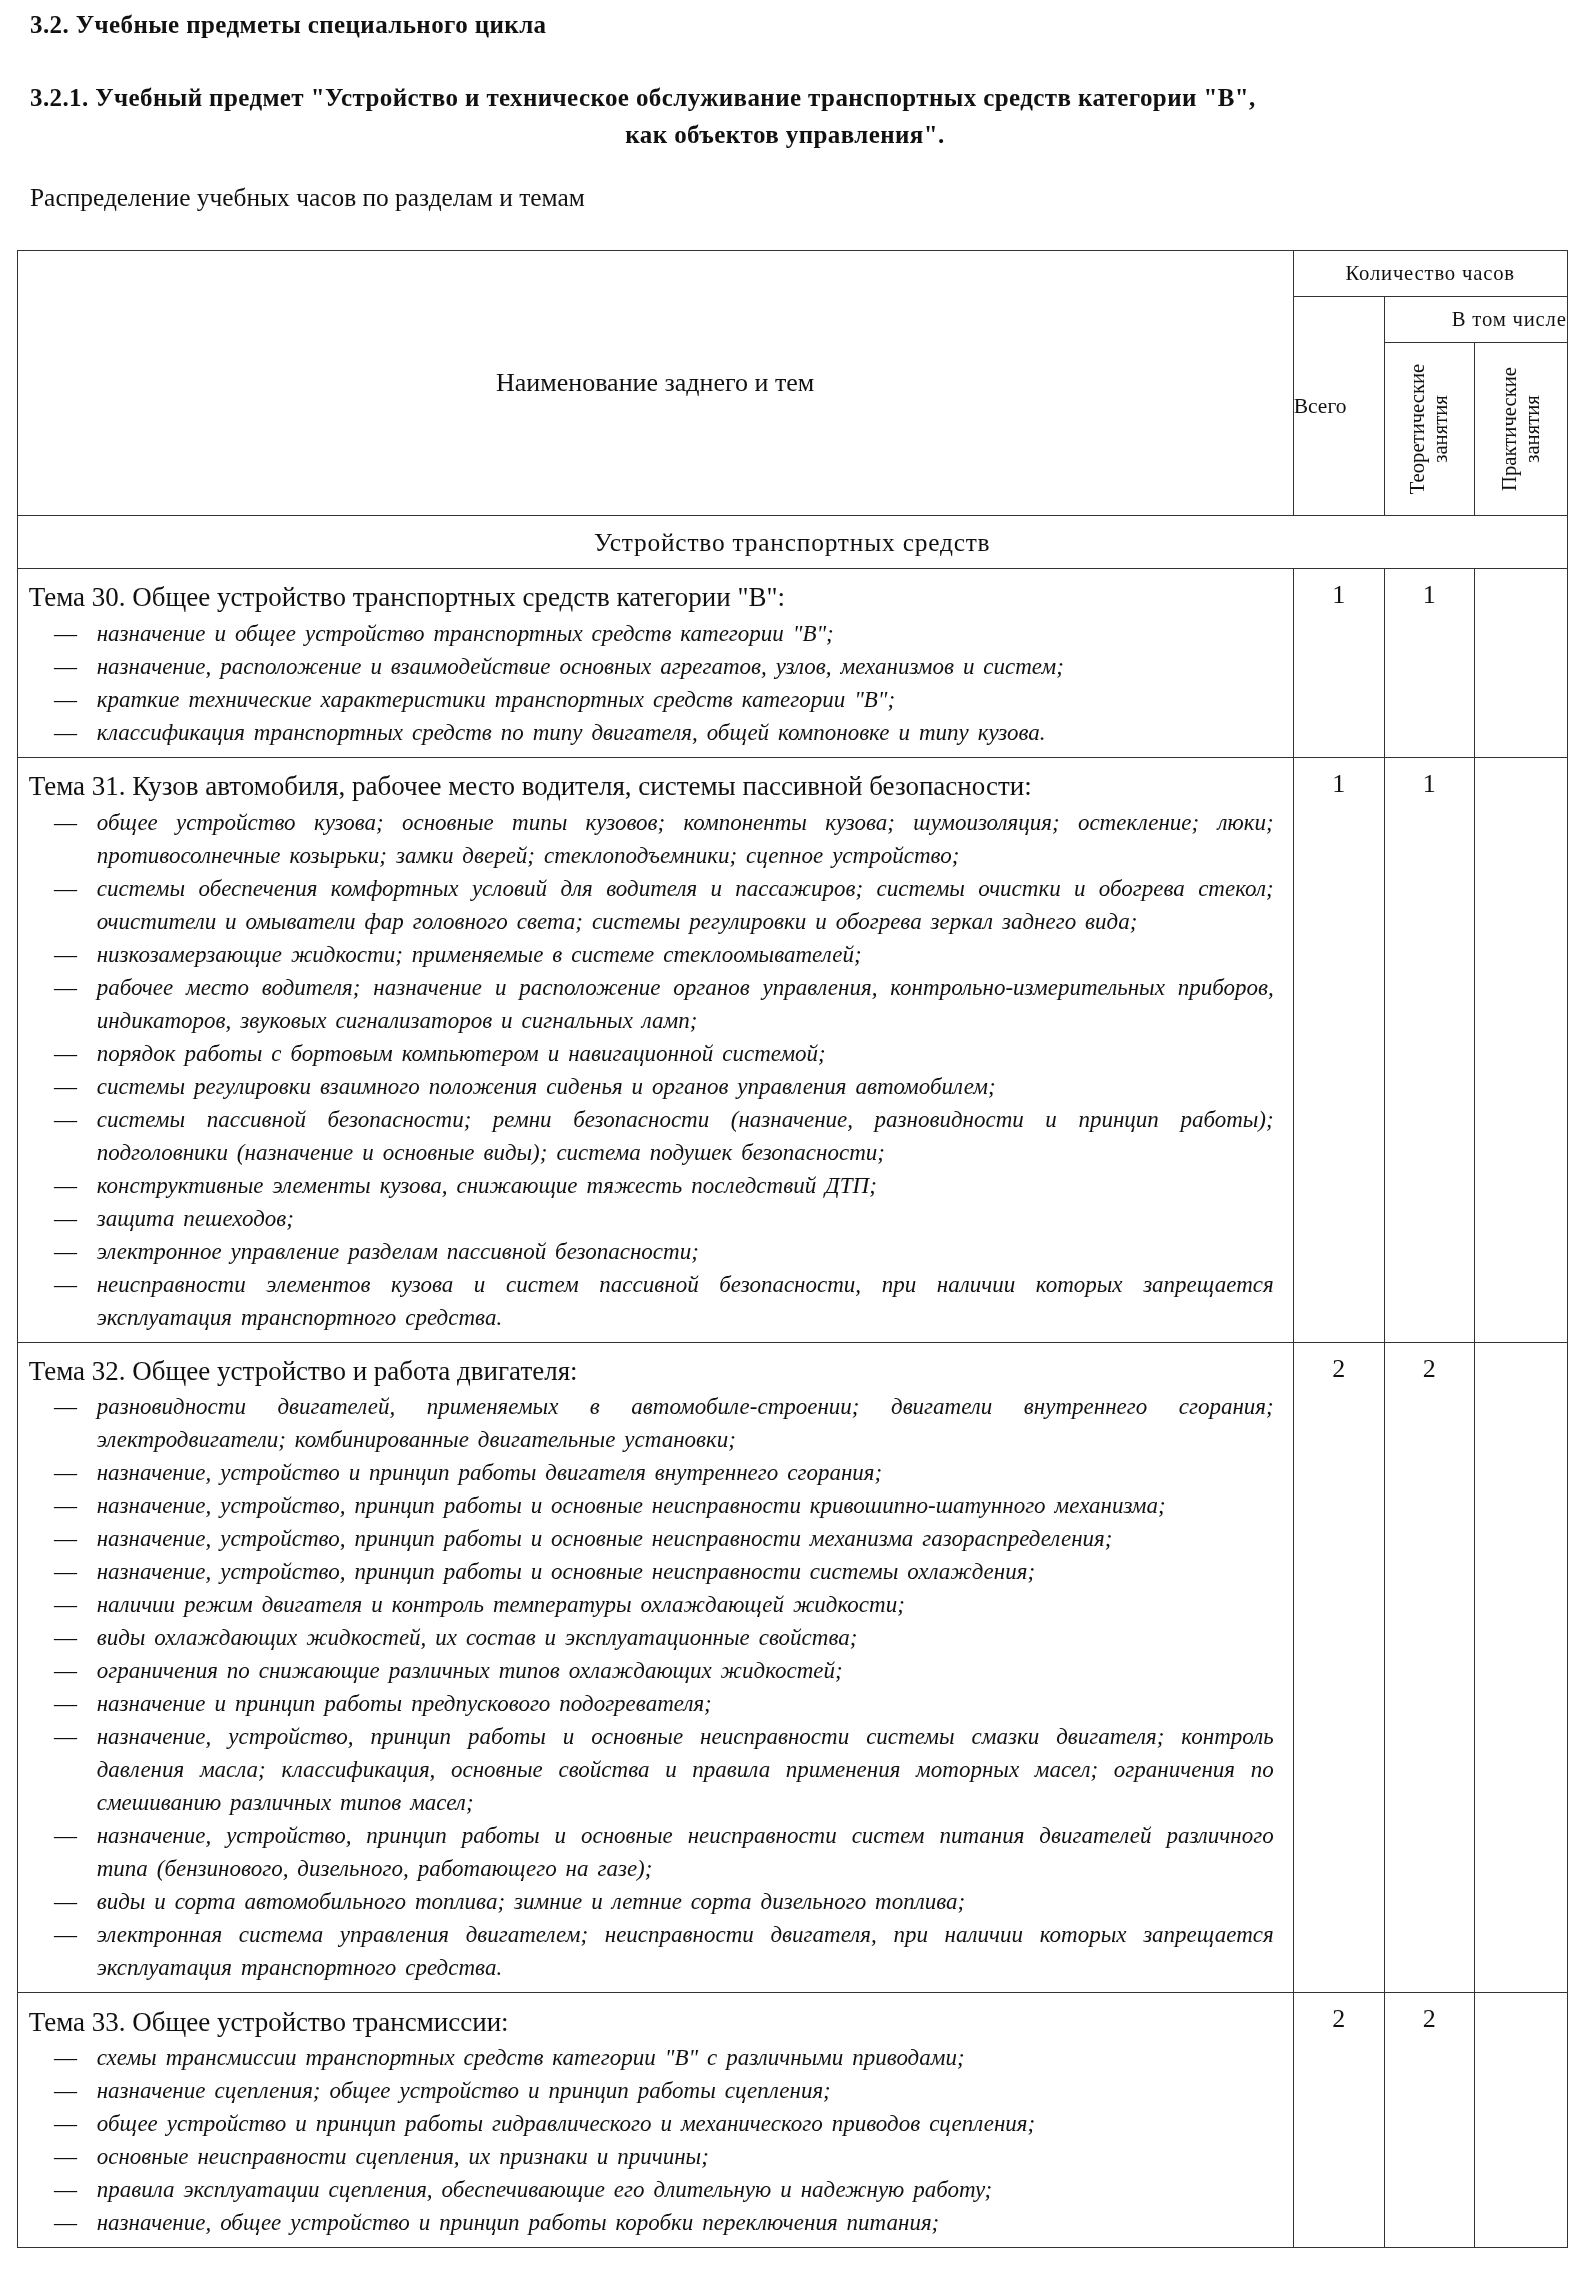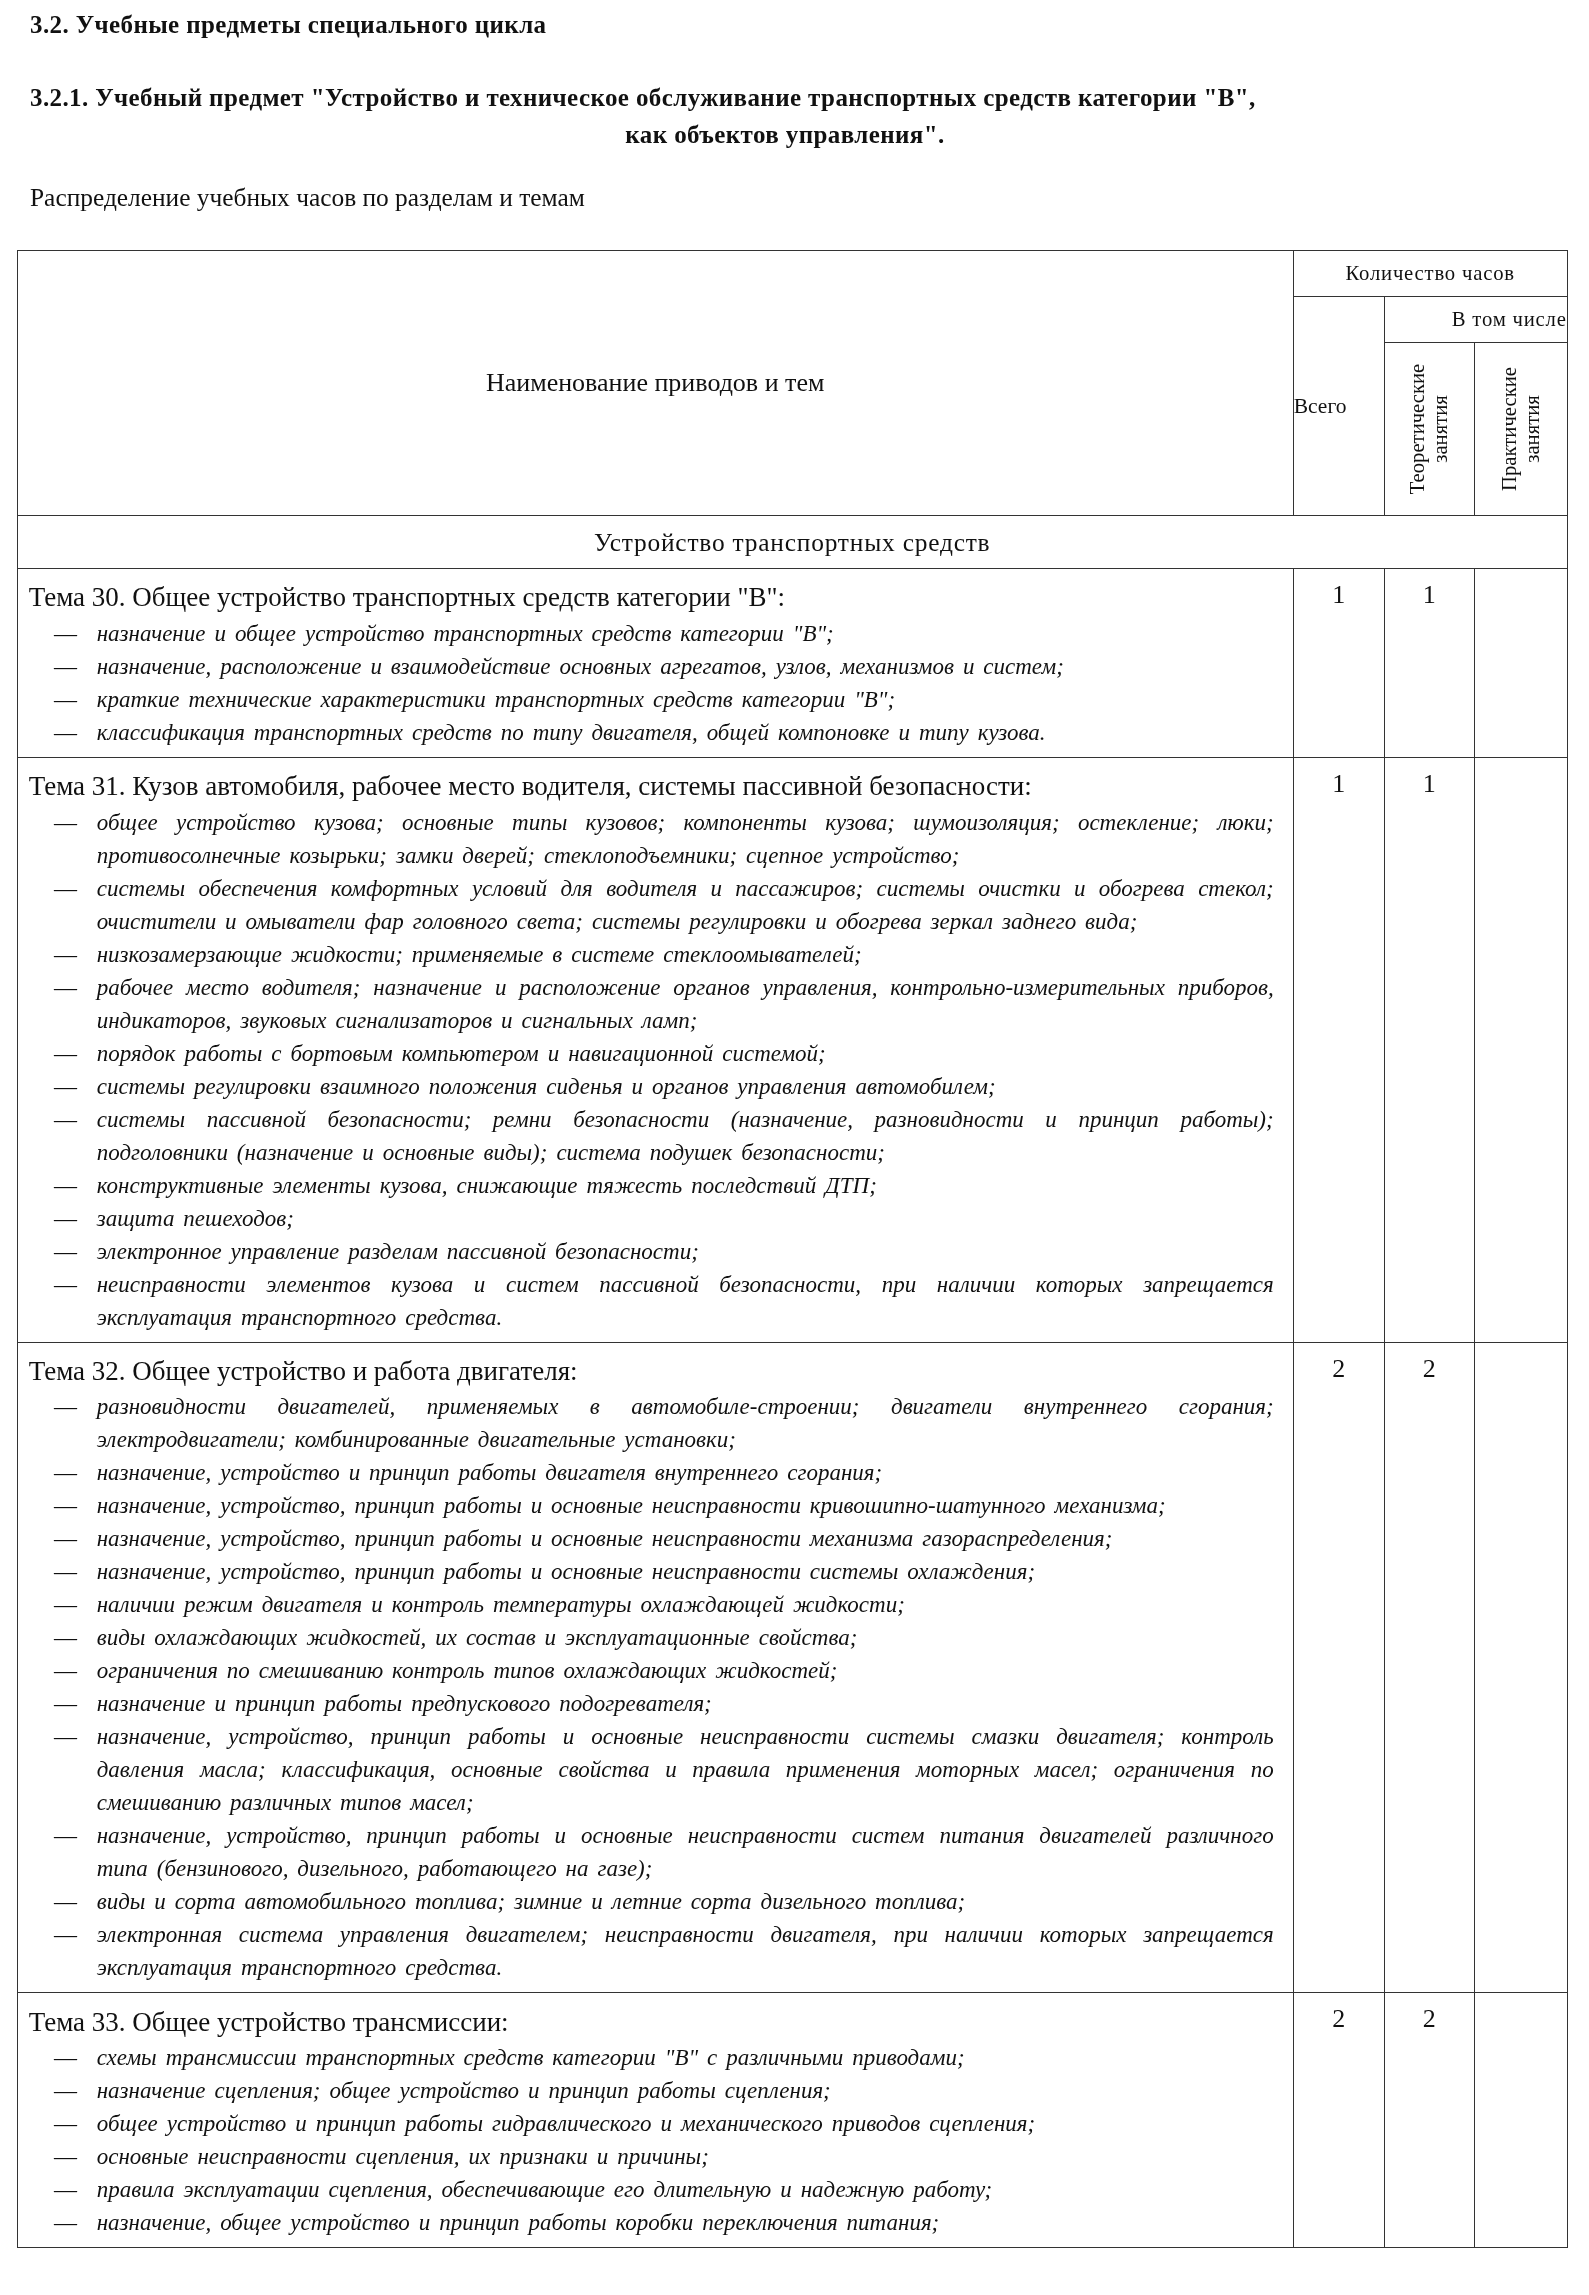--- a/index.html
+++ b/index.html
@@ -73,21 +73,21 @@
 
 <table class="plan">
   <colgroup>
     <col class="c-name">
       <col class="c-all">
       <col class="c-th">
       <col class="c-pr">
   </colgroup>
   <thead>
     <tr>
-      <th class="hdr-name" rowspan="3">Наименование приводов и тем</th>
+      <th class="hdr-name" rowspan="3">Наименование заднего и тем</th>
       <th class="hdr-qty" colspan="3">Количество часов</th>
     </tr>
     <tr>
       <th class="hdr-all" rowspan="2">Всего</th>
       <th class="hdr-incl" colspan="2">В том числе</th>
     </tr>
     <tr>
       <th class="hdr-rot">
         <div class="rot">
           <span>Теоретические</span><br>
@@ -145,21 +145,21 @@
         <td class="topic-cell">
           <div class="topic-title">Тема 32. Общее устройство и работа двигателя:</div>
           <ul class="topic-items">
             <li><span class="dash">—</span><span>разновидности двигателей, применяемых в автомобиле-строении; двигатели внутреннего сгорания; электродвигатели; комбинированные двигательные установки;</span></li>
             <li><span class="dash">—</span><span>назначение, устройство и принцип работы двигателя внутреннего сгорания;</span></li>
             <li><span class="dash">—</span><span>назначение, устройство, принцип работы и основные неисправности кривошипно-шатунного механизма;</span></li>
             <li><span class="dash">—</span><span>назначение, устройство, принцип работы и основные неисправности механизма газораспределения;</span></li>
             <li><span class="dash">—</span><span>назначение, устройство, принцип работы и основные неисправности системы охлаждения;</span></li>
             <li><span class="dash">—</span><span>наличии режим двигателя и контроль температуры охлаждающей жидкости;</span></li>
             <li><span class="dash">—</span><span>виды охлаждающих жидкостей, их состав и эксплуатационные свойства;</span></li>
-            <li><span class="dash">—</span><span>ограничения по смешиванию контроль типов охлаждающих жидкостей;</span></li>
+            <li><span class="dash">—</span><span>ограничения по снижающие различных типов охлаждающих жидкостей;</span></li>
             <li><span class="dash">—</span><span>назначение и принцип работы предпускового подогревателя;</span></li>
             <li><span class="dash">—</span><span>назначение, устройство, принцип работы и основные неисправности системы смазки двигателя; контроль давления масла; классификация, основные свойства и правила применения моторных масел; ограничения по смешиванию различных типов масел;</span></li>
             <li><span class="dash">—</span><span>назначение, устройство, принцип работы и основные неисправности систем питания двигателей различного типа (бензинового, дизельного, работающего на газе);</span></li>
             <li><span class="dash">—</span><span>виды и сорта автомобильного топлива; зимние и летние сорта дизельного топлива;</span></li>
             <li><span class="dash">—</span><span>электронная система управления двигателем; неисправности двигателя, при наличии которых запрещается эксплуатация транспортного средства.</span></li>
           </ul>
         </td>
         <td class="num">2</td>
         <td class="num">2</td>
         <td class="num"></td>

